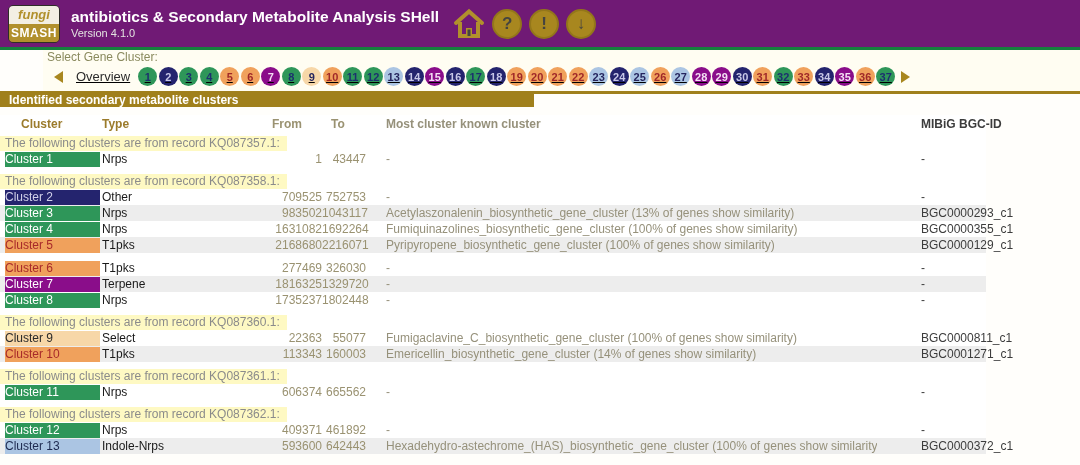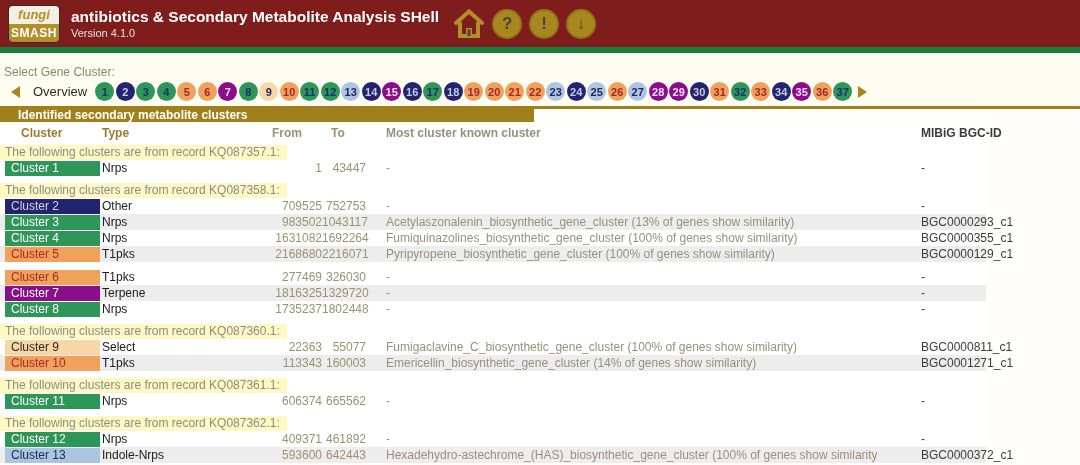--- a/index.html
+++ b/index.html
@@ -1,71 +1,71 @@
 <!DOCTYPE html>
 <html style="--c-nrps: #2E9659; --bt-nrps: #FFFFFF; --ct-nrps: #1C2F6E; --c-other: #24246E; --bt-other: #D2D2EA; --ct-other: #C8C8E8; --c-t1pks: #F0A15C; --bt-t1pks: #A82A2A; --ct-t1pks: #A02828; --c-terpene: #8A0D8A; --bt-terpene: #FFFFFF; --ct-terpene: #F4DFF4; --c-indole: #F7D7A8; --bt-indole: #2A2A2A; --ct-indole: #25255E; --c-indole-nrps: #ABC5E3; --bt-indole-nrps: #1E2A50; --ct-indole-nrps: #25255E;"><head>
 <meta charset="utf-8">
 <style>
   html,body{margin:0;padding:0;background:#fff;}
   .app{width:1080px;height:465px;position:relative;overflow:hidden;
        font-family:"Liberation Sans",sans-serif;background:#fffefb;}
 
   
-  .topbar{height:47px;background:#7f1d1d;display:flex;align-items:center;
-          padding:0 0 0 8px;border-bottom:6px solid #15803d;}
+  .topbar{height:47px;background:#701a75;display:flex;align-items:center;
+          padding:0 0 0 8px;border-bottom:3px solid #15803d;}
   .logo{width:50px;border-radius:5px;overflow:hidden;flex:0 0 auto;
         border:1px solid #2e2d29;cursor:pointer;}
   .logo-top{display:block;background:#f3efe3;color:#b1902c;font-weight:bold;
             font-style:italic;font-size:13px;line-height:18px;text-align:center;}
   .logo-bottom{display:block;background:#b1902c;color:#fff;font-weight:bold;
                font-size:12px;line-height:18px;text-align:center;letter-spacing:.5px;}
   .titles{margin-left:11px;}
   .title{color:#fff;font-weight:bold;font-size:15.5px;line-height:18px;}
   .version{color:#e3e3e0;font-size:11px;line-height:14px;}
   .iconrow{display:flex;align-items:center;gap:7px;margin-left:14px;}
   .homeicon{width:32px;height:32px;display:flex;align-items:center;justify-content:center;cursor:pointer;}
   .cicon{width:30px;height:30px;border-radius:50%;background:#a8871f;
          border:2px solid #93761a;box-sizing:border-box;color:#454440;
          font-weight:bold;font-size:17px;display:flex;align-items:center;
          justify-content:center;cursor:pointer;line-height:1;}
 
   
-  .selector{background:#fffdf2;padding:12px 0 5px 4px;}
+  .selector{background:#fffdf2;padding:0 0 5px 4px;margin-left:43px;}
   .sel-label{color:#8a8a5e;font-size:12px;line-height:14px;}
-  .sel-row{display:flex;align-items:center;margin-top:3px;}
+  .sel-row{display:flex;align-items:center;margin-top:3px;text-decoration:underline;}
   .tri{width:0;height:0;border-top:6px solid transparent;border-bottom:6px solid transparent;cursor:pointer;}
   .tri-left{border-right:9px solid #a8871f;margin-left:7px;}
   .tri-right{border-left:9px solid #a8871f;margin-left:4px;}
   .overview{font-size:13px;color:#2b2b2b;margin:0 8px 0 13px;cursor:pointer;}
   .circles{display:flex;align-items:center;}
   .circle{width:19px;height:19px;border-radius:50%;margin-right:1.5px;flex:0 0 auto;
           display:inline-flex;align-items:center;justify-content:center;
           font-size:11px;font-weight:bold;cursor:pointer;}
 
   
   .goldline{height:3px;background:#a0801c;}
   .section-bar{width:534px;background:#a0801c;color:#fff;font-weight:bold;
-               font-size:12px;height:13px;line-height:13px;padding-left:18px;
+               font-size:12px;height:13px;line-height:13px;padding-left:9px;
                box-sizing:border-box;}
 
   
   .table{width:986px;font-size:12px;background:#fff;}
   .row{display:grid;grid-template-columns:102px 170px 50px 44px 511px 1fr;
        align-items:center;height:16px;line-height:16px;}
-  .thead{height:18px;line-height:18px;color:#9b7b2b;font-weight:bold;margin-top:2px;}
+  .thead{height:18px;line-height:18px;color:#9b7b2b;font-weight:bold;margin-top:8px;}
   .thead .c1{padding-left:21px;}
   .thead .c3{text-align:left;}
   .thead .c4{text-align:left;padding-left:9px;}
   .c3,.c4{text-align:right;color:#9a9271;}
   .c5{padding-left:20px;color:#96917b;white-space:nowrap;overflow:hidden;}
   .c6{color:#3c3c3c;white-space:nowrap;padding-left:44px;}
   .trow .c2{color:#1a1a1a;}
   .trow.alt{background:#ededed;}
   .badge{display:block;margin-left:5px;width:95px;height:15px;line-height:15px;
-         padding-left:6px;box-sizing:border-box;}
+         box-sizing:border-box;}
   .record{margin-top:7px;}
   .record:first-of-type{margin-top:3px;}
   .note{display:inline-block;background:#fef9c3;color:#8b8b8b;font-size:12px;
         height:15px;line-height:15px;padding:0 7px 0 5px;}
 
   
   .badge.t-nrps{background:var(--c-nrps);color:var(--bt-nrps);}
   .circle.t-nrps{background:var(--c-nrps);color:var(--ct-nrps);}
   .badge.t-other{background:var(--c-other);color:var(--bt-other);}
   .circle.t-other{background:var(--c-other);color:var(--ct-other);}

